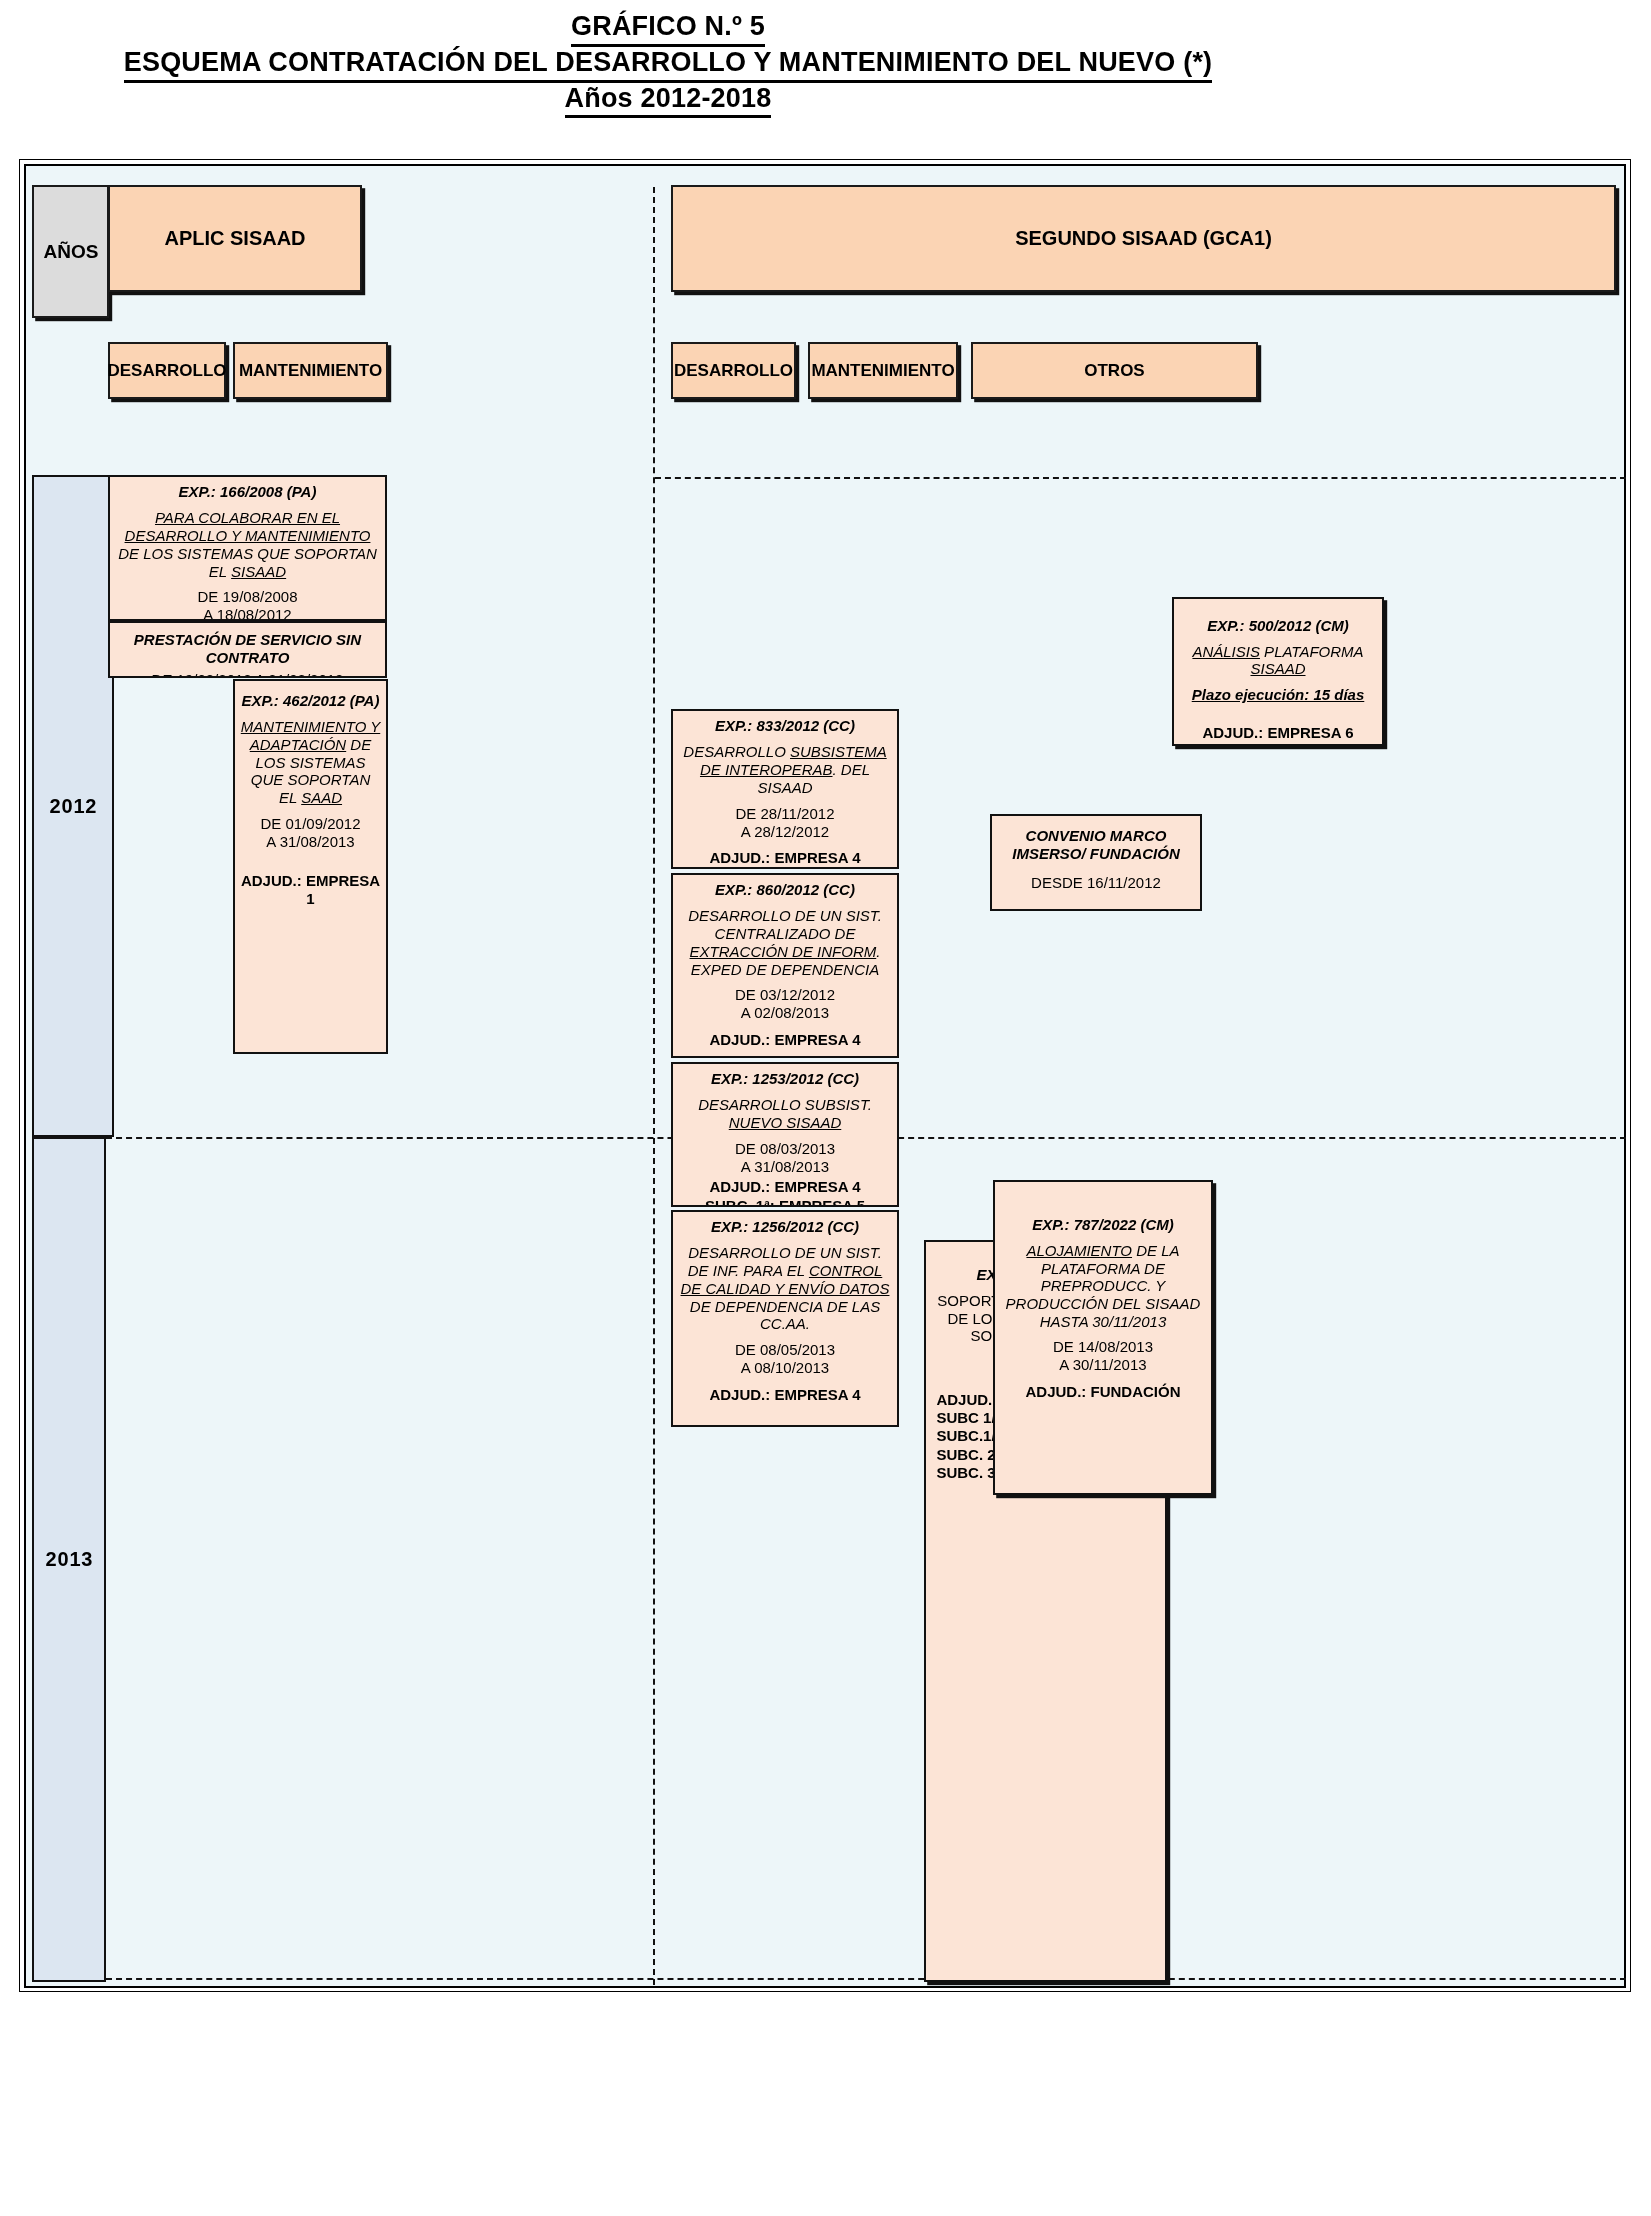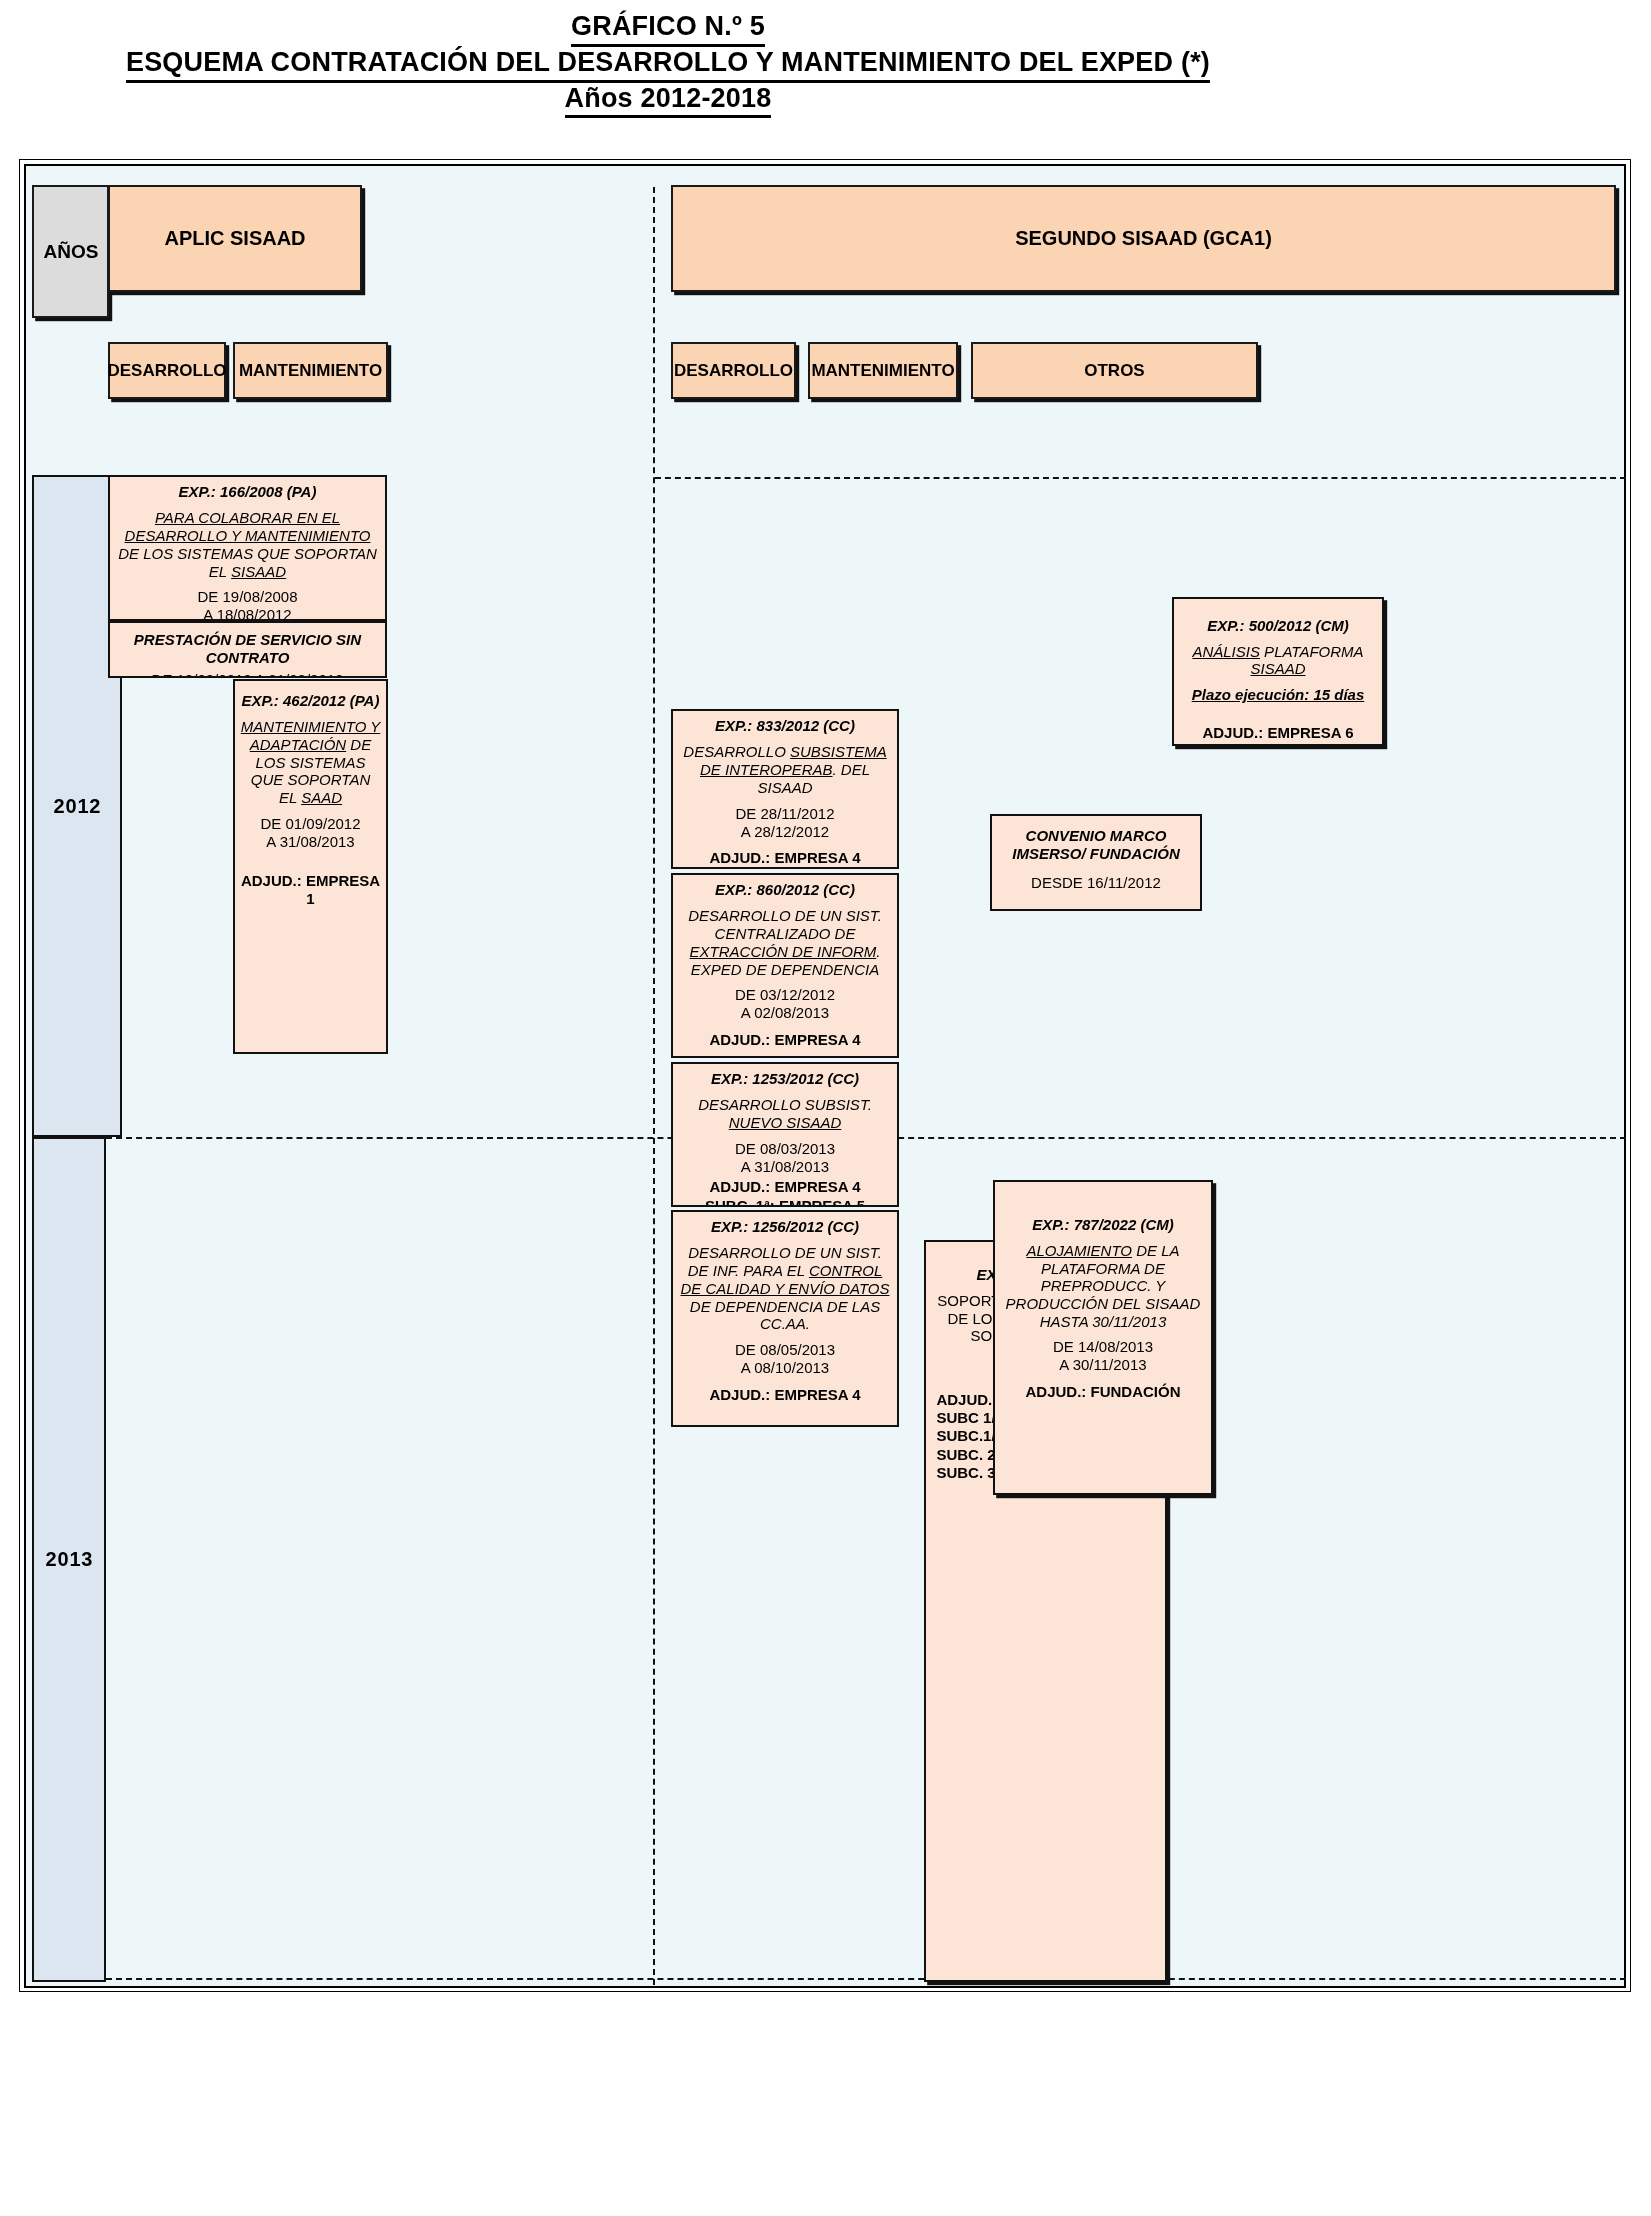--- a/index.html
+++ b/index.html
@@ -58,21 +58,21 @@
 
   
   .dash-v{position:absolute;border-left:2.4px dashed #111;}
   .dash-h{position:absolute;border-top:2.4px dashed #111;}
 </style>
 </head>
 <body>
 
 <div id="title-block">
   <div class="title-line" id="title-1"><span>GRÁFICO N.º 5</span></div>
-  <div class="title-line" id="title-2"><span>ESQUEMA CONTRATACIÓN DEL DESARROLLO Y MANTENIMIENTO DEL EXPED (*)</span></div>
+  <div class="title-line" id="title-2"><span>ESQUEMA CONTRATACIÓN DEL DESARROLLO Y MANTENIMIENTO DEL NUEVO (*)</span></div>
   <div class="title-line" id="title-3"><span>Años 2012-2018</span></div>
 </div>
 
 <div id="chart-frame">
 
   <div class="dash-v" style="left:627px;top:21px;height:1798px;"></div>
 
   <div class="dash-h" style="left:629px;top:311px;width:971px;"></div>
 
   <div class="dash-h" style="left:80px;top:971px;width:1520px;"></div>
@@ -104,21 +104,21 @@
   </div>
 
   <div class="abox hdr" style="left:782px;top:176px;width:150px;height:57px;font-size:17px;">
     <span>MANTENIMIENTO</span>
   </div>
 
   <div class="abox hdr" style="left:945px;top:176px;width:287px;height:57px;font-size:17px;">
     <span>OTROS</span>
   </div>
 
-  <div class="abox year" style="left:6.4px;top:309px;width:90px;height:662px;">
+  <div class="abox year" style="left:6.4px;top:309px;width:82px;height:662px;">
     <span>2012</span>
   </div>
   <div class="abox year" style="left:6.4px;top:971px;width:74px;height:845px;">
     <span>2013</span>
   </div>
 
   <div class="abox cbox" style="left:82px;top:309px;width:279px;height:146px;">
     <div class="exp">EXP.: 166/2008 (PA)</div>
     <div class="desc"><u>PARA COLABORAR EN EL DESARROLLO Y MANTENIMIENTO</u> DE LOS SISTEMAS QUE SOPORTAN EL <u>SISAAD</u></div>
     <div class="dates">DE 19/08/2008<br>A 18/08/2012</div>

